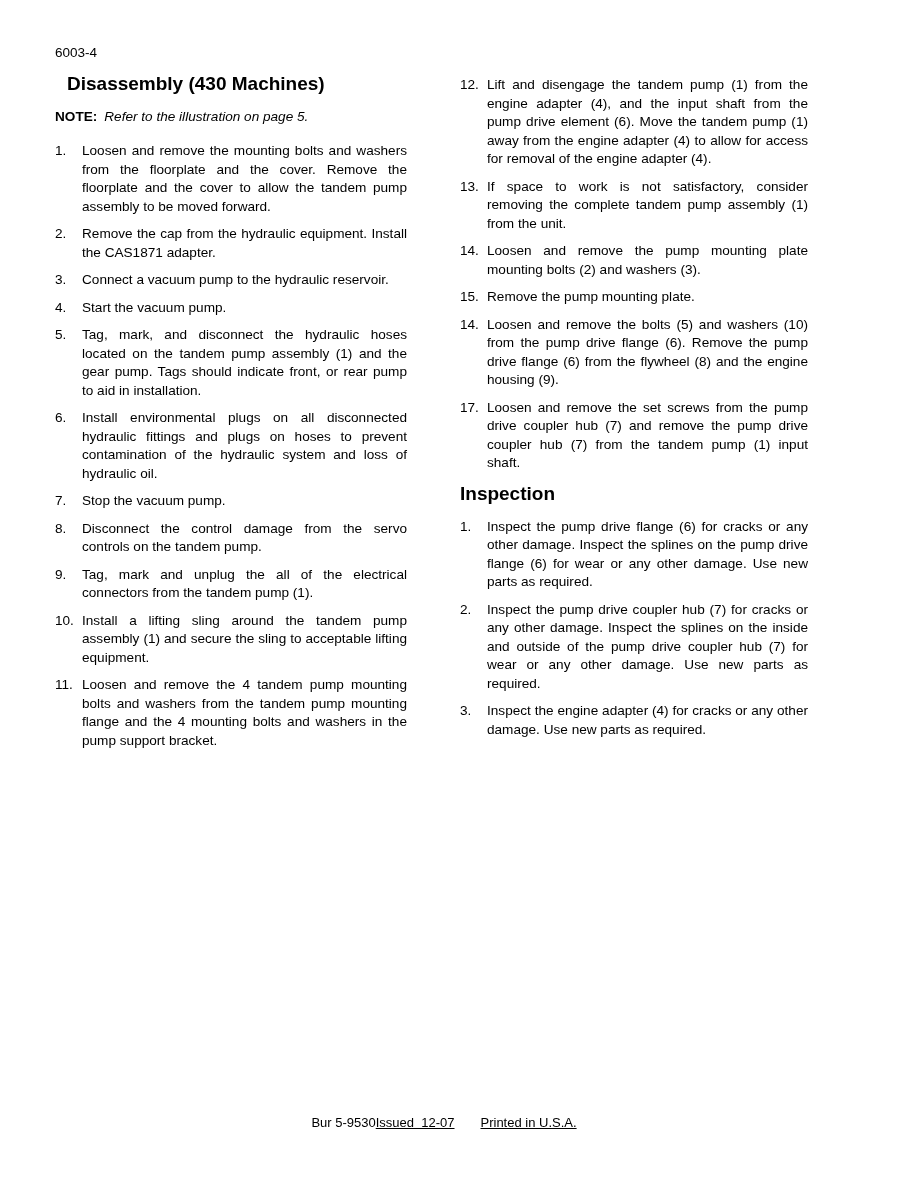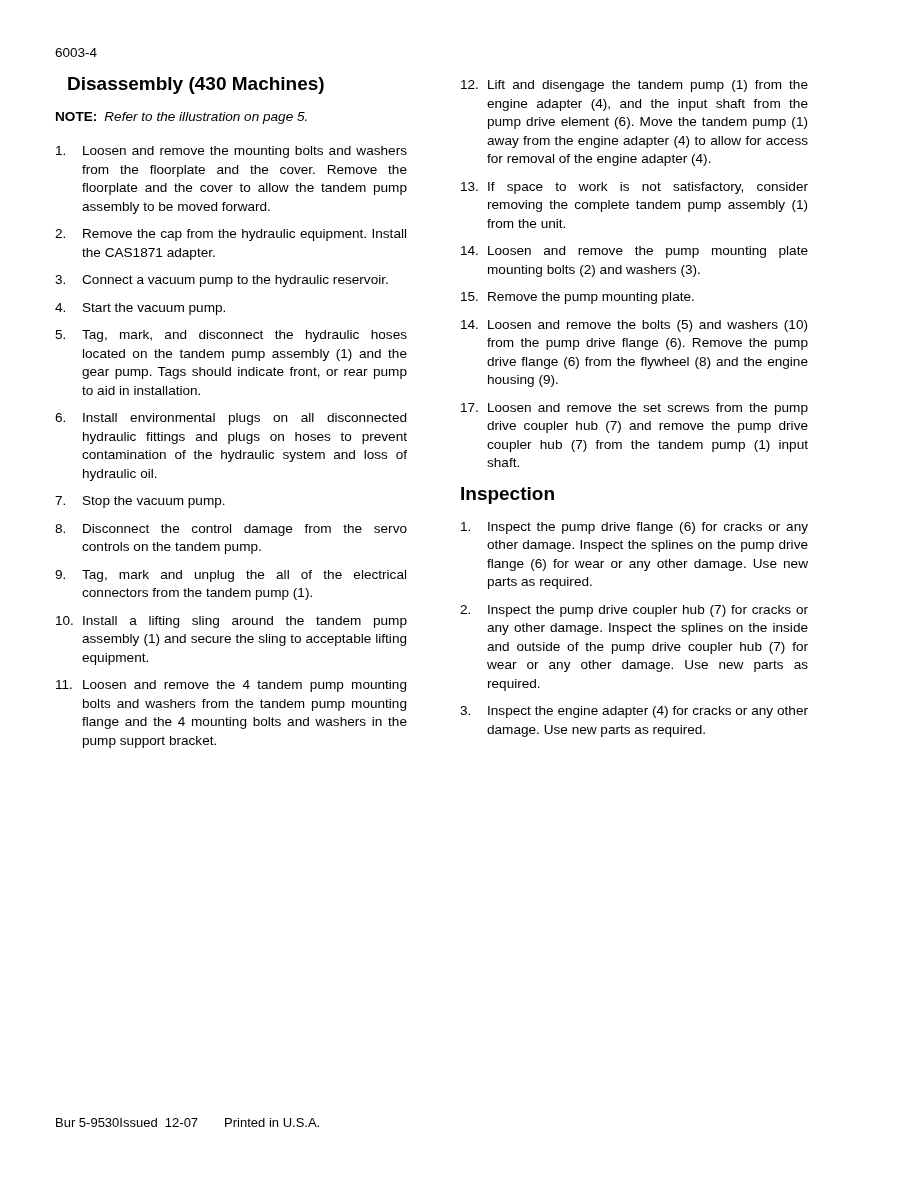--- a/index.html
+++ b/index.html
@@ -61,26 +61,26 @@
     font-weight: bold;
     margin: 8px 0 13px 0;
     line-height: 23px;
   }
   .footer {
     position: absolute;
     left: 55px;
     right: 110px;
     top: 1115px;
     display: flex;
-    justify-content: flex-start;
+    justify-content: center;
     align-items: baseline;
     font-size: 13px;
     line-height: 16px;
   }
-  .footer-right { display: flex; gap: 26px; }
+  .footer-right { display: flex; gap: 26px; text-decoration: underline; }
   .ws-pre { white-space: pre; }
 </style>
 </head>
 <body>
 
 <div class="page">
 
   <div class="pagenum">6003-4</div>
 
   <div class="col col-left">

